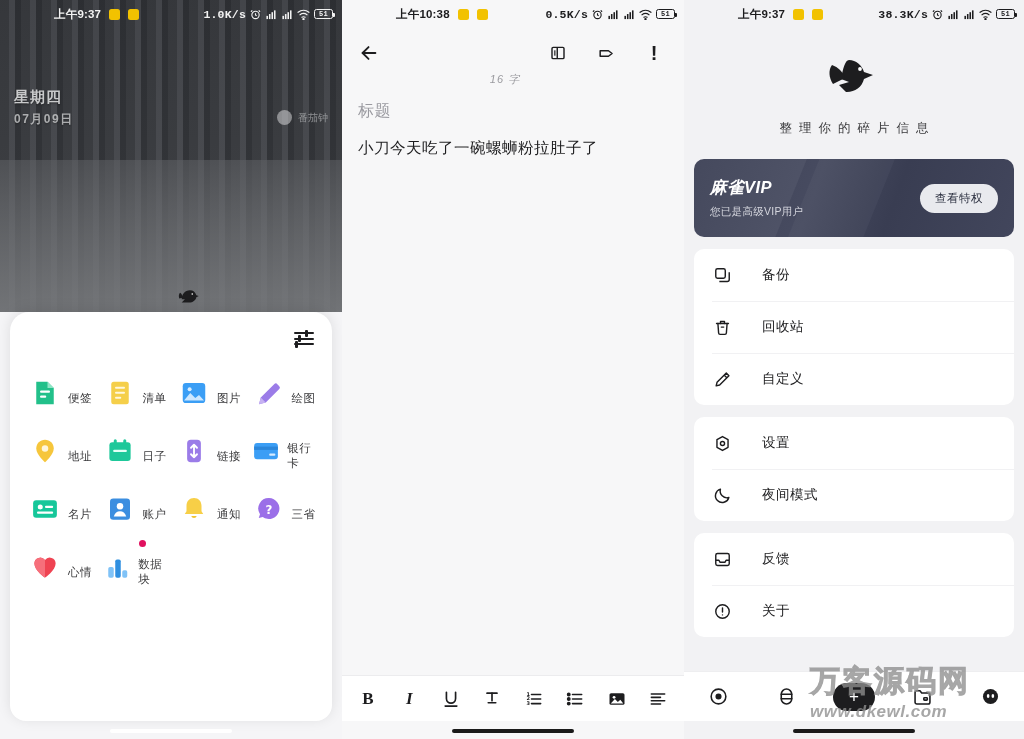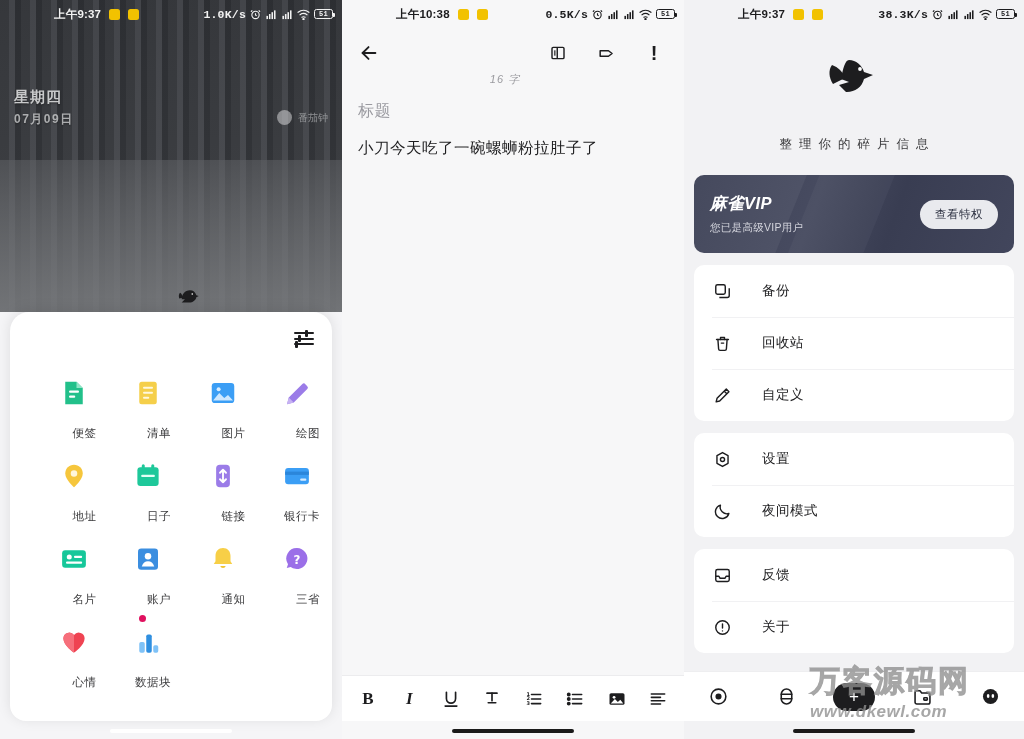--- a/index.html
+++ b/index.html
@@ -69,21 +69,21 @@
   .tune-icon i { position:absolute; left:0; right:0; height:2.2px; background:#1d1d1f; border-radius:1px; display:block; }
   .tune-icon i:nth-child(1){ top:1px; }
   .tune-icon i:nth-child(2){ top:6.6px; }
   .tune-icon i:nth-child(3){ top:12.2px; }
   .tune-icon b { position:absolute; width:3.4px; height:7px; background:#1d1d1f; border-radius:1px; }
   .tune-icon b:nth-of-type(1){ top:-1.2px; left:11px; }
   .tune-icon b:nth-of-type(2){ top:4.4px; left:4px; }
   .tune-icon b:nth-of-type(3){ top:10px; left:1px; }
 
   .grid { display:grid; grid-template-columns:repeat(4,1fr); row-gap:2px; padding:4px 6px 0 6px; }
-  .gcell { display:flex; flex-direction:column; align-items:flex-end; padding-top:10px; position:relative; }
+  .gcell { display:flex; flex-direction:row; align-items:center; padding-top:10px; position:relative; }
   .gicon { width:46px; height:46px; display:flex; align-items:center; justify-content:center; }
   .glabel { margin-top:10px; font-size:11.5px; color:#3a3a3c; letter-spacing:.5px; }
   .badge-dot { position:absolute; width:7px; height:7px; border-radius:50%; background:#e0115f; top:6px; right:25px; }
   .homebar { position:absolute; bottom:6px; left:50%; transform:translateX(-50%);
              width:122px; height:4px; border-radius:3px; background:#ffffff; z-index:7; }
   .homebar.dk { background:#1a1a1a; }
 
   
   .p2-top { display:flex; align-items:center; padding:10px 16px 0 16px; height:40px; }
   .back-arrow { width:22px; height:22px; color:#1d1d1f; }
@@ -97,21 +97,21 @@
     position:absolute; left:0; right:0; bottom:18px; height:46px;
     display:flex; align-items:center; justify-content:space-between;
     padding:0 14px; background:#ffffff; border-top:1px solid #ececee;
   }
   .tbtn { width:24px; height:24px; display:flex; align-items:center; justify-content:center;
           color:#1d1d1f; font-size:16px; font-weight:bold; }
 
   
   .p3-hero { text-align:center; padding-top:26px; }
   .p3-logo { display:inline-block; width:54px; height:46px; }
-  .p3-slogan { margin-top:32px; font-size:12.5px; color:#3a3a3c; letter-spacing:7px; padding-left:7px; }
+  .p3-slogan { margin-top:16px; font-size:12.5px; color:#3a3a3c; letter-spacing:7px; padding-left:7px; }
 
   .vip {
     margin:22px 10px 0 10px; height:78px; border-radius:10px;
     background:linear-gradient(110deg,#3c4055 0%,#474b60 38%,#393d52 62%,#42465c 100%);
     position:relative; overflow:hidden; display:flex; align-items:center; padding:0 16px;
   }
   .vip:before{ content:""; position:absolute; left:-30px; top:-40px; width:120px; height:170px;
                background:rgba(255,255,255,.05); transform:rotate(22deg); }
   .vip:after { content:""; position:absolute; left:110px; top:-50px; width:70px; height:190px;
                background:rgba(255,255,255,.035); transform:rotate(22deg); }

